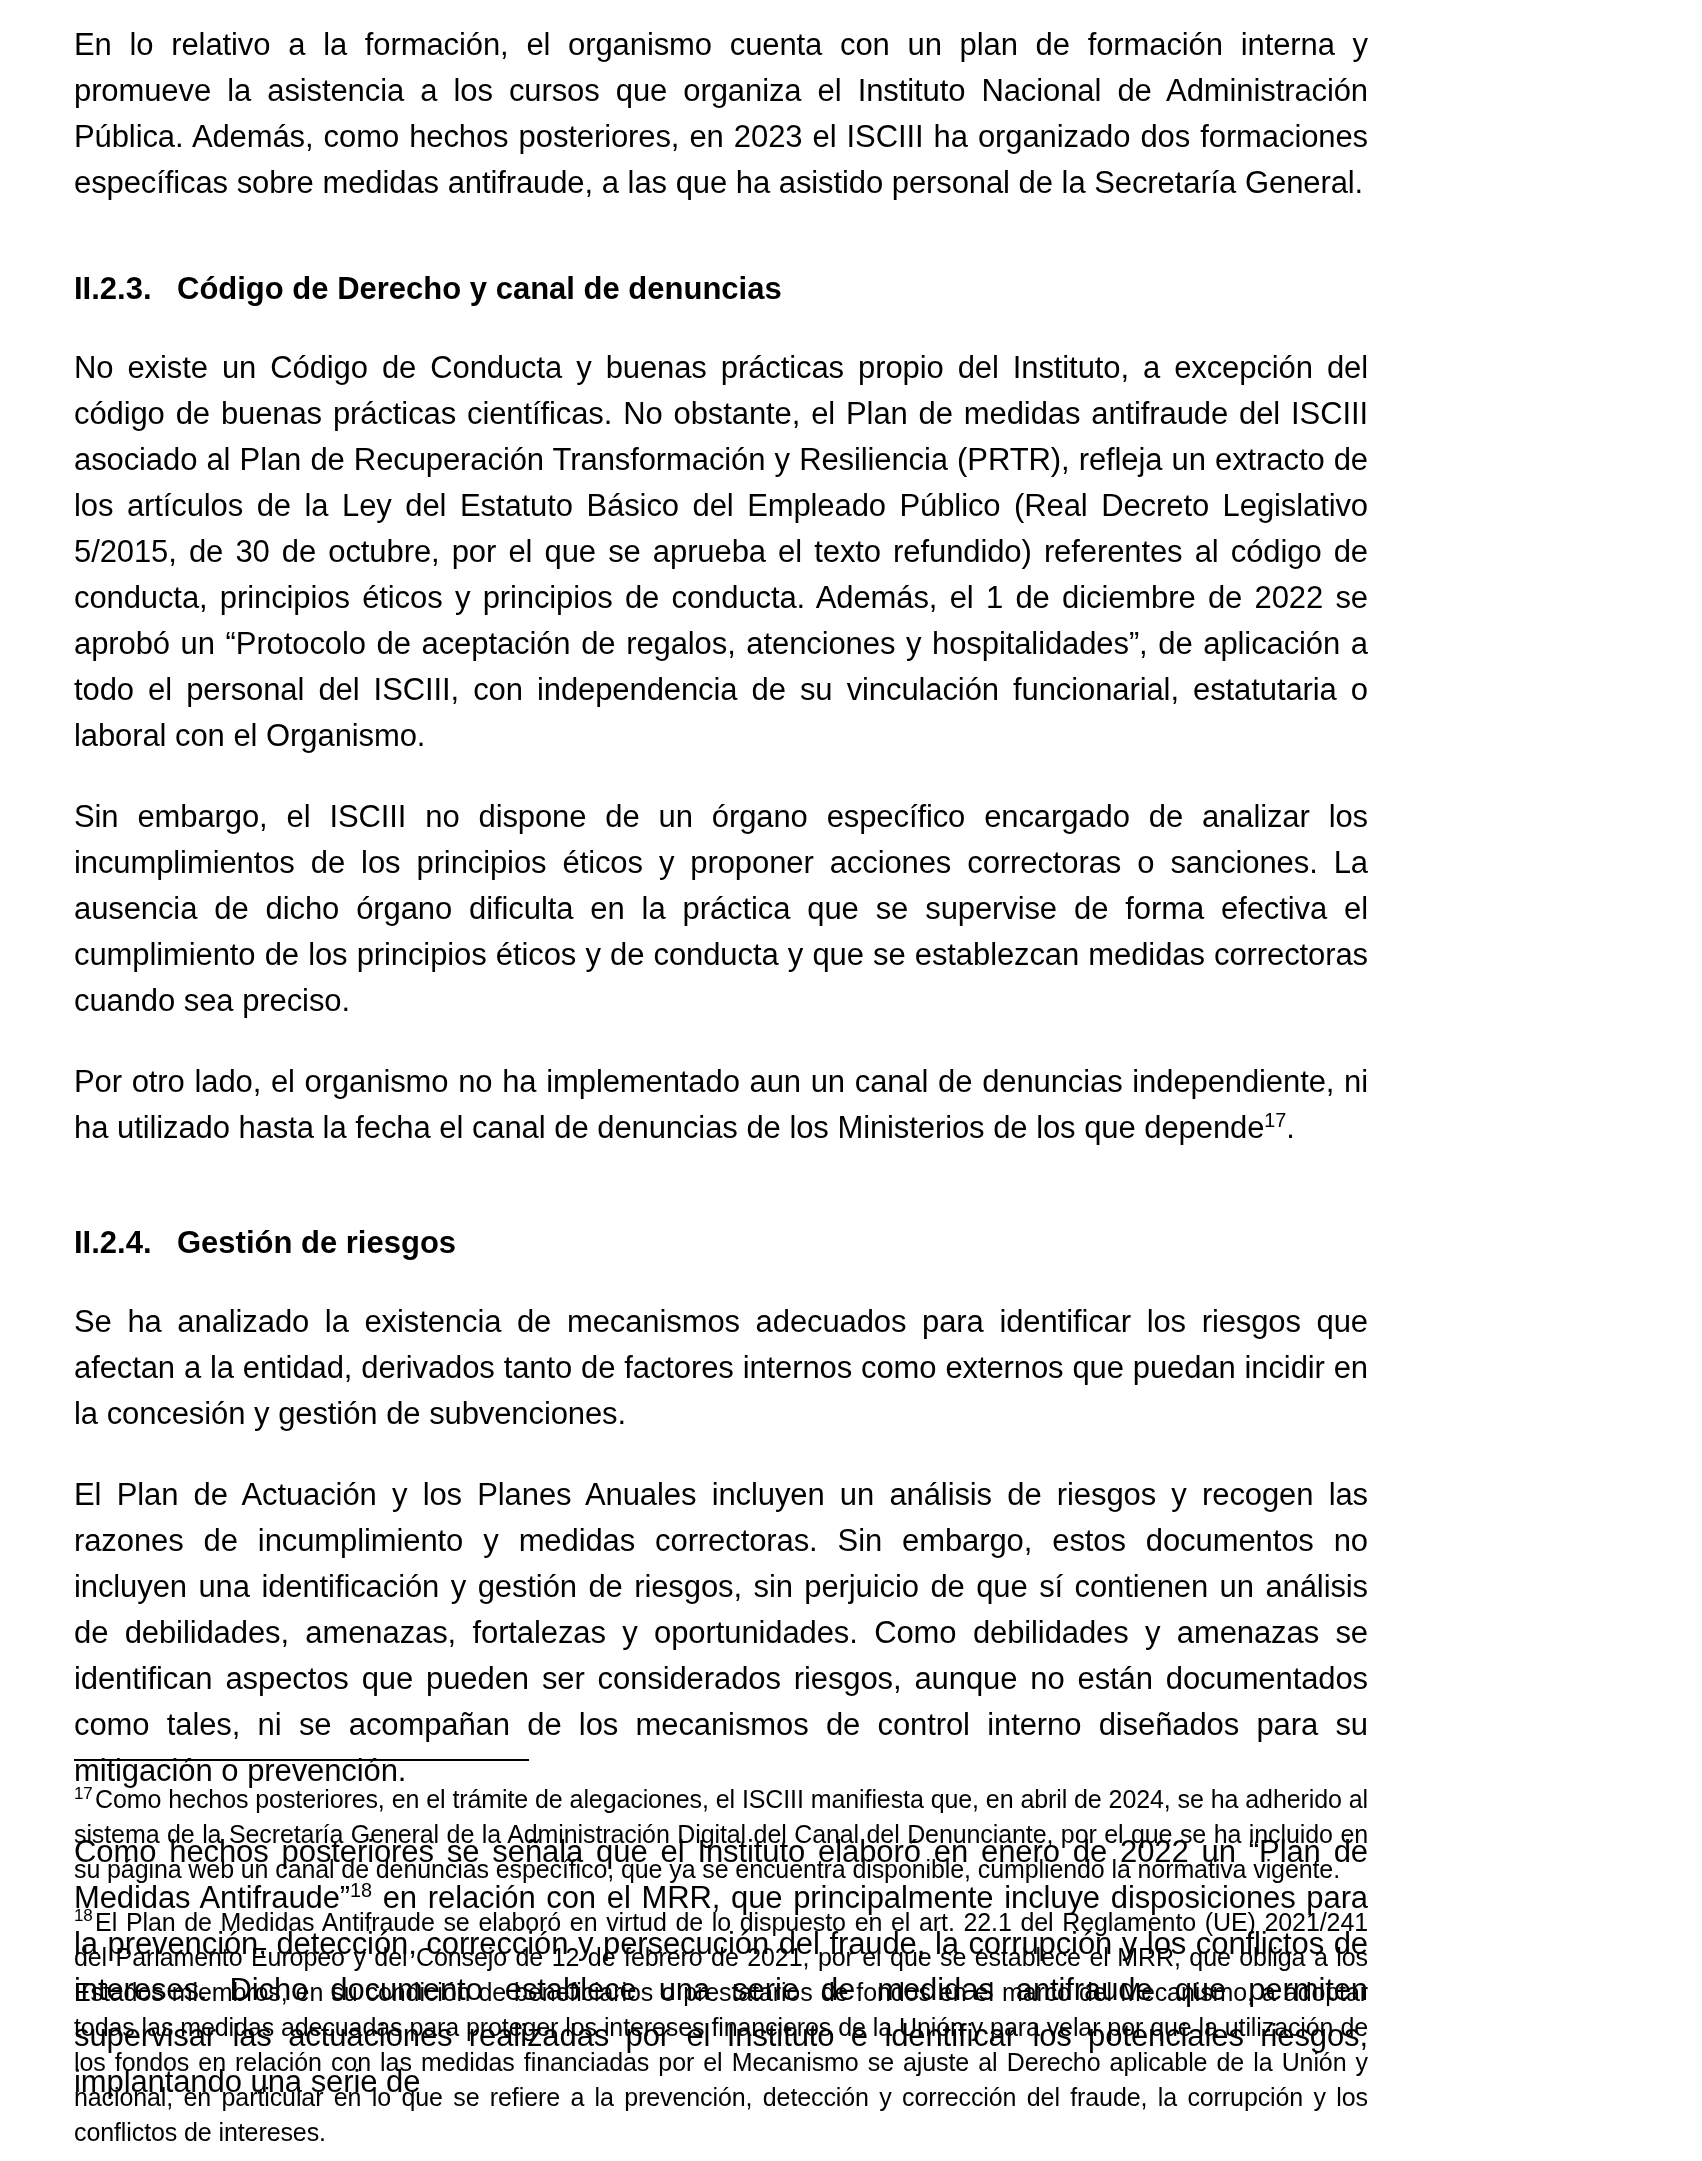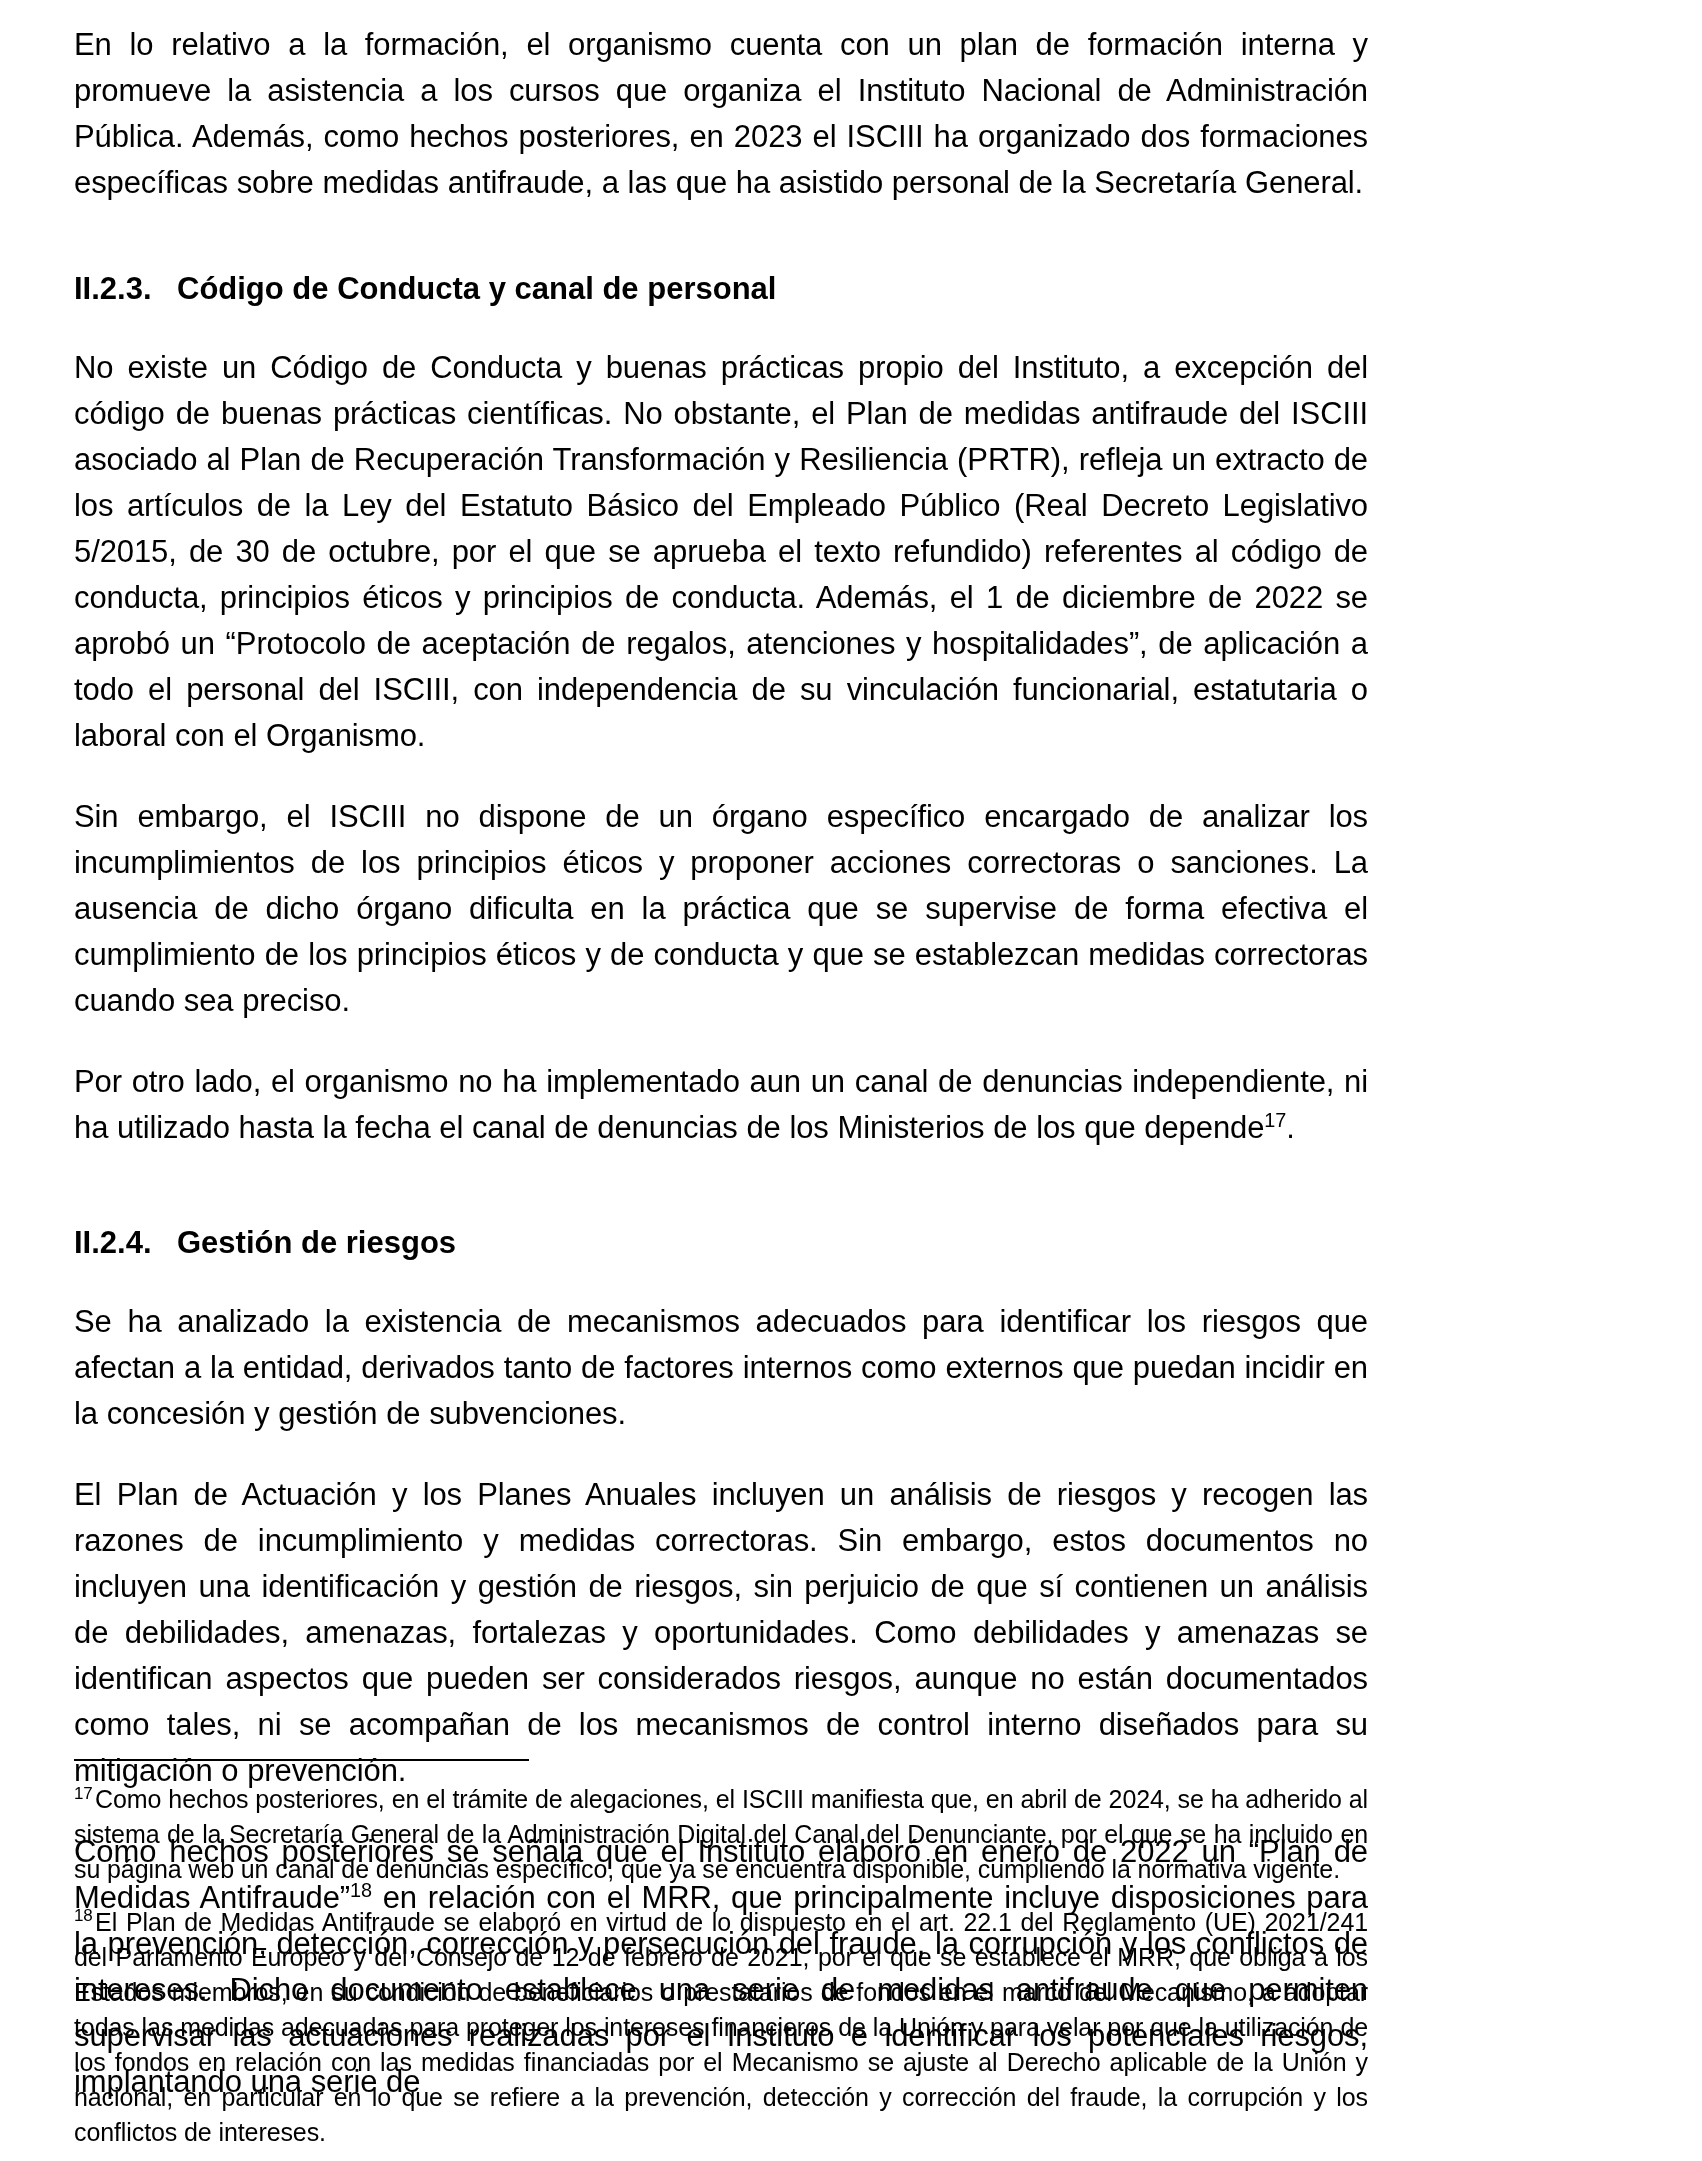--- a/index.html
+++ b/index.html
@@ -90,21 +90,21 @@
 <body>
 
 <div class="page">
 
   <p class="body-text">En lo relativo a la formación, el organismo cuenta con un plan de formación interna y promueve la asistencia a los cursos que organiza el Instituto Nacional de Administración Pública. Además, como hechos posteriores, en 2023 el ISCIII ha organizado dos formaciones específicas sobre medidas antifraude, a las que ha asistido personal de la Secretaría General.</p>
 
   <div class="spacer-sm"></div>
 
   <h2 class="section-heading">
     <span class="num">II.2.3.</span>
-    <span class="title">Código de Conducta y canal de personal</span>
+    <span class="title">Código de Derecho y canal de denuncias</span>
   </h2>
 
   <p class="body-text">No existe un Código de Conducta y buenas prácticas propio del Instituto, a excepción del código de buenas prácticas científicas. No obstante, el Plan de medidas antifraude del ISCIII asociado al Plan de Recuperación Transformación y Resiliencia (PRTR), refleja un extracto de los artículos de la Ley del Estatuto Básico del Empleado Público (Real Decreto Legislativo 5/2015, de 30 de octubre, por el que se aprueba el texto refundido) referentes al código de conducta, principios éticos y principios de conducta. Además, el 1 de diciembre de 2022 se aprobó un “Protocolo de aceptación de regalos, atenciones y hospitalidades”, de aplicación a todo el personal del ISCIII, con independencia de su vinculación funcionarial, estatutaria o laboral con el Organismo.</p>
 
   <p class="body-text">Sin embargo, el ISCIII no dispone de un órgano específico encargado de analizar los incumplimientos de los principios éticos y proponer acciones correctoras o sanciones. La ausencia de dicho órgano dificulta en la práctica que se supervise de forma efectiva el cumplimiento de los principios éticos y de conducta y que se establezcan medidas correctoras cuando sea preciso.</p>
 
   <p class="body-text"><span>Por otro lado, el organismo no ha implementado aun un canal de denuncias independiente, ni ha utilizado hasta la fecha el canal de denuncias de los Ministerios de los que depende</span><sup>17</sup><span>.</span></p>
 
   <div class="spacer-md"></div>
 

